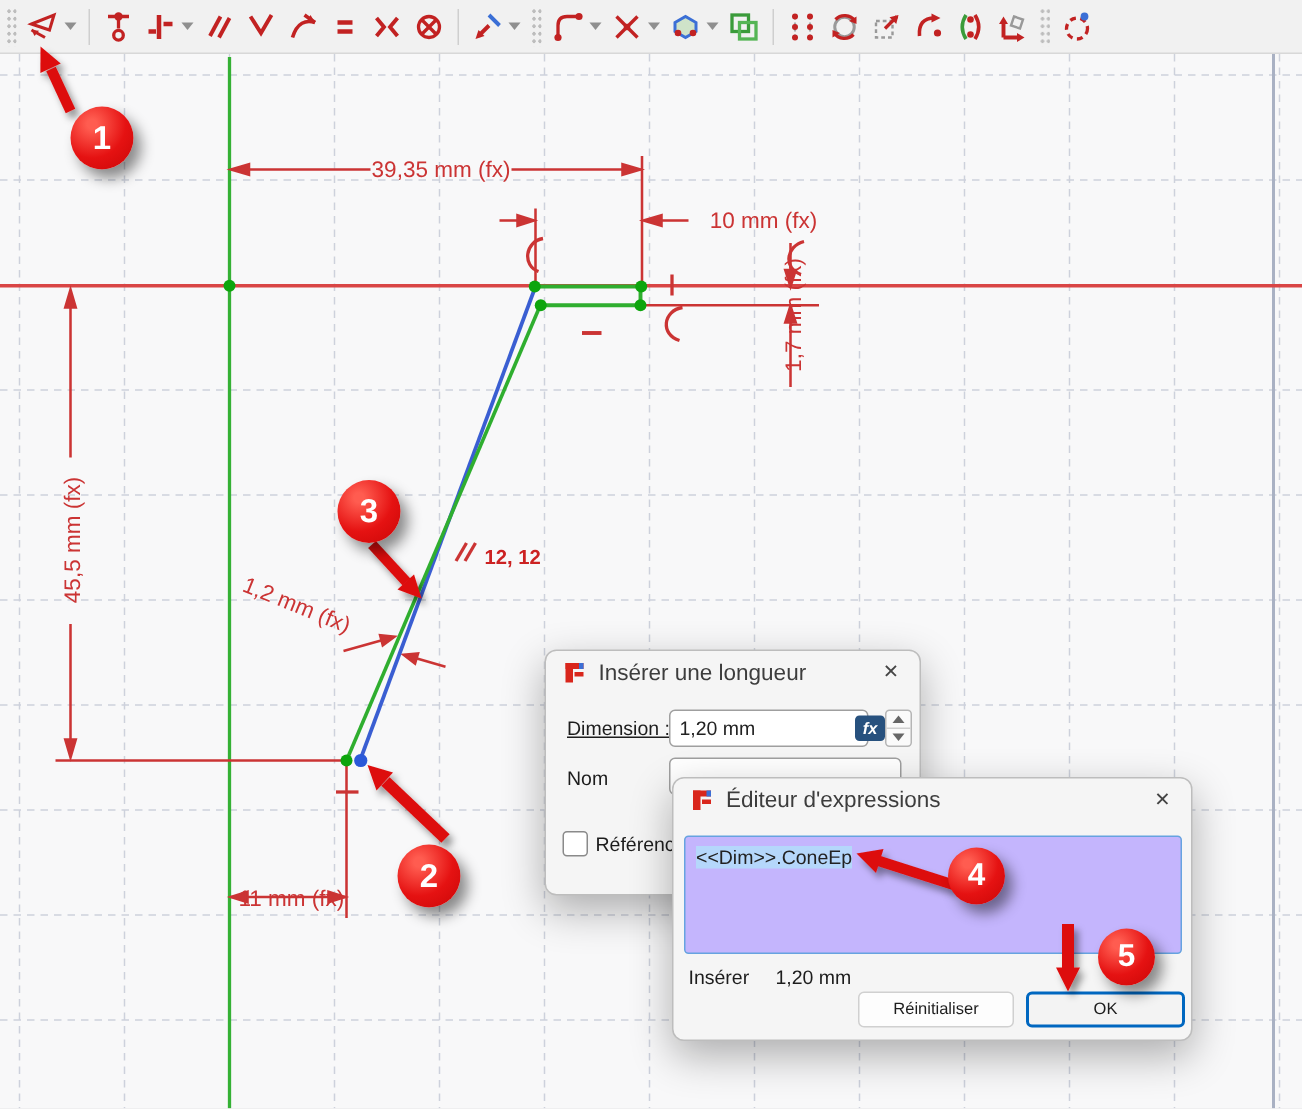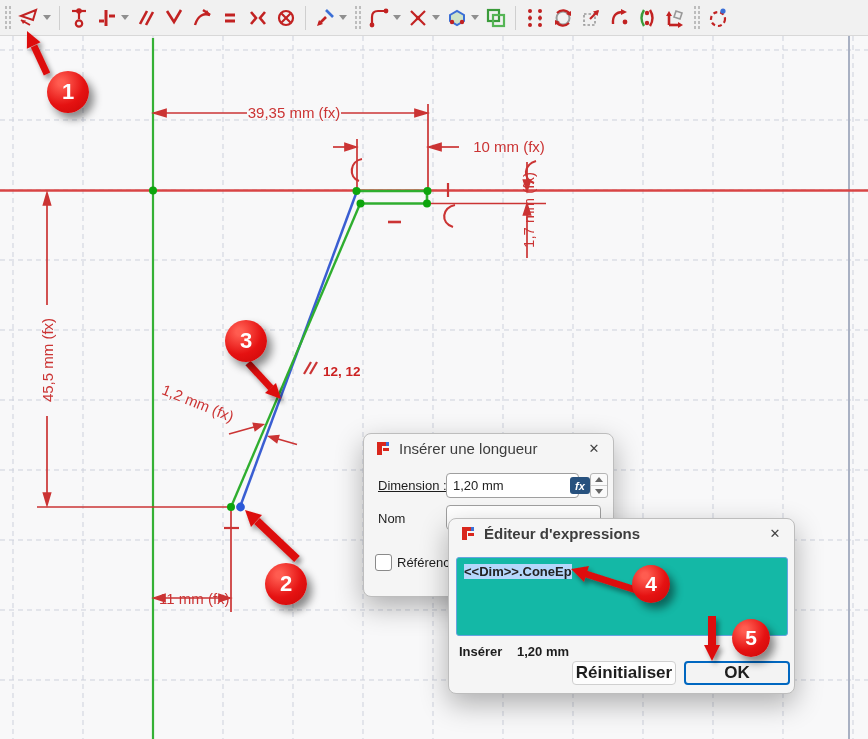--- a/index.html
+++ b/index.html
@@ -18,38 +18,38 @@
   #sketch{position:absolute;left:0;top:0;z-index:1;}
   .dimtext{fill:#cb3434;font-size:15px;font-family:"Liberation Sans",sans-serif;}
   .constrtext{fill:#cc2222;font-size:13.5px;font-weight:bold;font-family:"Liberation Sans",sans-serif;}
   
   .dialog{position:absolute;background:#f5f5f5;border:1px solid #bdbdbd;border-radius:8px;
     box-shadow:0 10px 28px rgba(0,0,0,.30);font-size:13px;color:#222;}
   .titlebar{height:28px;display:flex;align-items:center;padding:0 10px 0 12px;}
   .titlebar .title{margin-left:8px;color:#3d3d3d;flex:1 1 auto;font-size:15px;}
   .closebtn{color:#444;font-size:13px;width:18px;text-align:center;cursor:default;}
   #dlg1{left:363px;top:433px;width:249px;height:162px;z-index:10;}
-  #dlg2{left:448px;top:518px;width:345px;height:174px;z-index:12;font-weight:bold;}
+  #dlg2{left:448px;top:518px;width:345px;height:174px;z-index:12;}
   .field{position:absolute;background:#fff;border:1px solid #9f9f9f;border-radius:4px;
     display:flex;align-items:center;padding:0 6px;box-sizing:border-box;}
   .fxbtn{position:absolute;width:20px;height:17px;background:#27517e;color:#fff;border-radius:3px;
     font-style:italic;font-weight:bold;font-size:11px;display:flex;align-items:center;justify-content:center;}
   .spin{position:absolute;width:18px;height:25px;border:1px solid #b5b5b5;border-radius:3px;background:#fafafa;
     display:flex;flex-direction:column;box-sizing:border-box;}
   .spin div{flex:1;display:flex;align-items:center;justify-content:center;}
   .spin .up{border-bottom:1px solid #cfcfcf;}
   .tri-up{width:0;height:0;border-left:4px solid transparent;border-right:4px solid transparent;border-bottom:5px solid #666;}
   .tri-dn{width:0;height:0;border-left:4px solid transparent;border-right:4px solid transparent;border-top:5px solid #666;}
   .lbl{position:absolute;color:#1d1d1d;}
   .checkbox{position:absolute;width:15px;height:15px;background:#fff;border:1px solid #8a8a8a;border-radius:3px;}
-  #exprbox{position:absolute;left:7px;top:38px;width:332px;height:79px;background:#14b8a6;
+  #exprbox{position:absolute;left:7px;top:38px;width:332px;height:79px;background:#c4b5fd;
     border:1px solid #66a3e0;border-radius:3px;padding:6px 7px;box-sizing:border-box;font-size:13px;}
   #exprbox .sel{background:#b5d7fb;}
   .btn{position:absolute;height:24px;background:#fdfdfd;border:1px solid #d0d0d0;border-radius:4px;
-    display:flex;align-items:center;justify-content:center;font-size:17px;color:#1d1d1d;box-sizing:border-box;}
+    display:flex;align-items:center;justify-content:center;font-size:11px;color:#1d1d1d;box-sizing:border-box;}
   .btn.default{border:2px solid #0067c0;background:#f3f3f3;}
   
   .badge{position:absolute;border-radius:50%;color:#fff;font-weight:bold;z-index:31;
     display:flex;align-items:center;justify-content:center;
     background:radial-gradient(circle at 34% 28%,#ff5c50 8%,#e51212 55%,#c90606 100%);
     box-shadow:5px 6px 9px rgba(0,0,0,.45);}
   .badge.big{width:42px;height:42px;font-size:22px;}
   .badge.small{width:38px;height:38px;font-size:21px;}
   #overlay{position:absolute;left:0;top:0;z-index:30;pointer-events:none;}
 </style>

